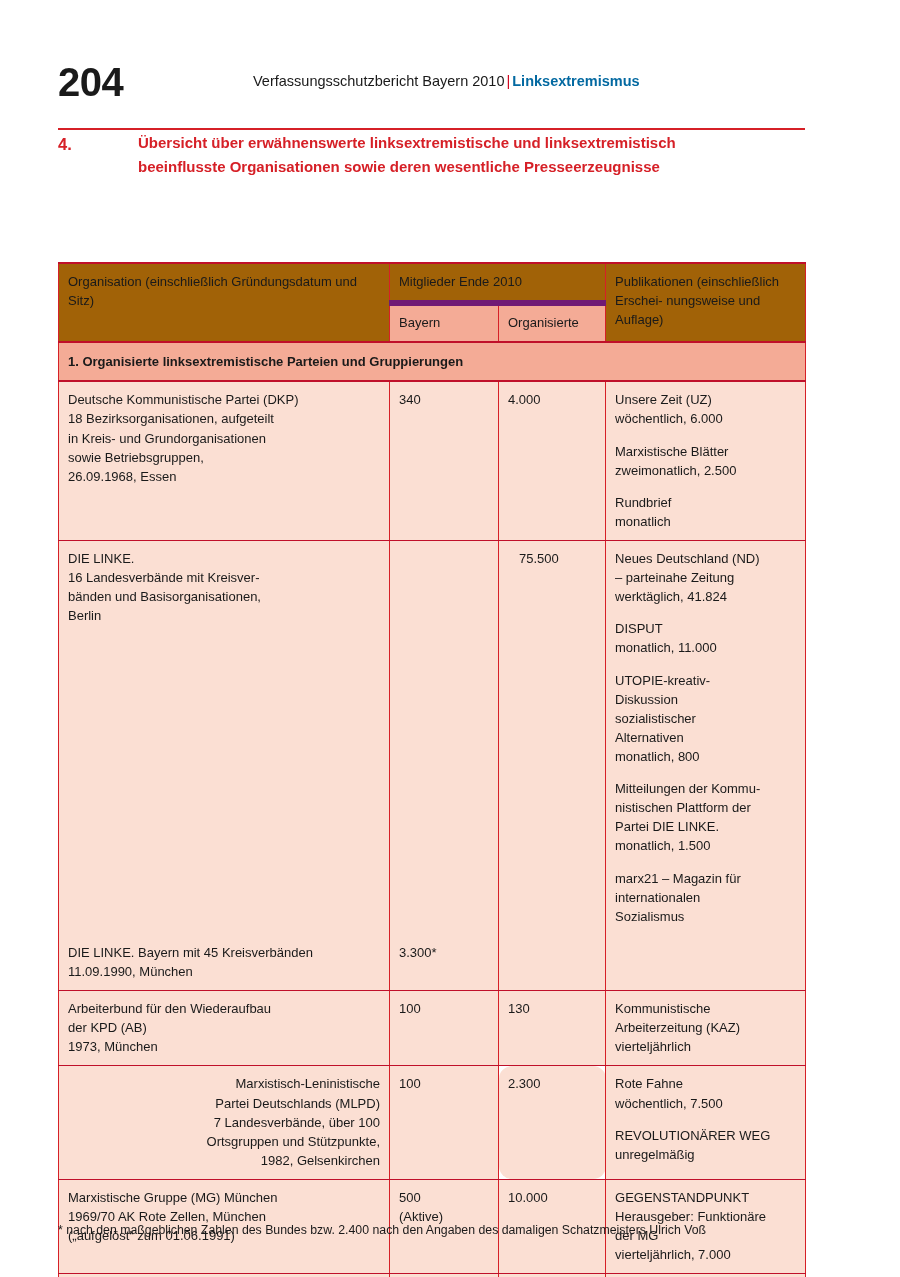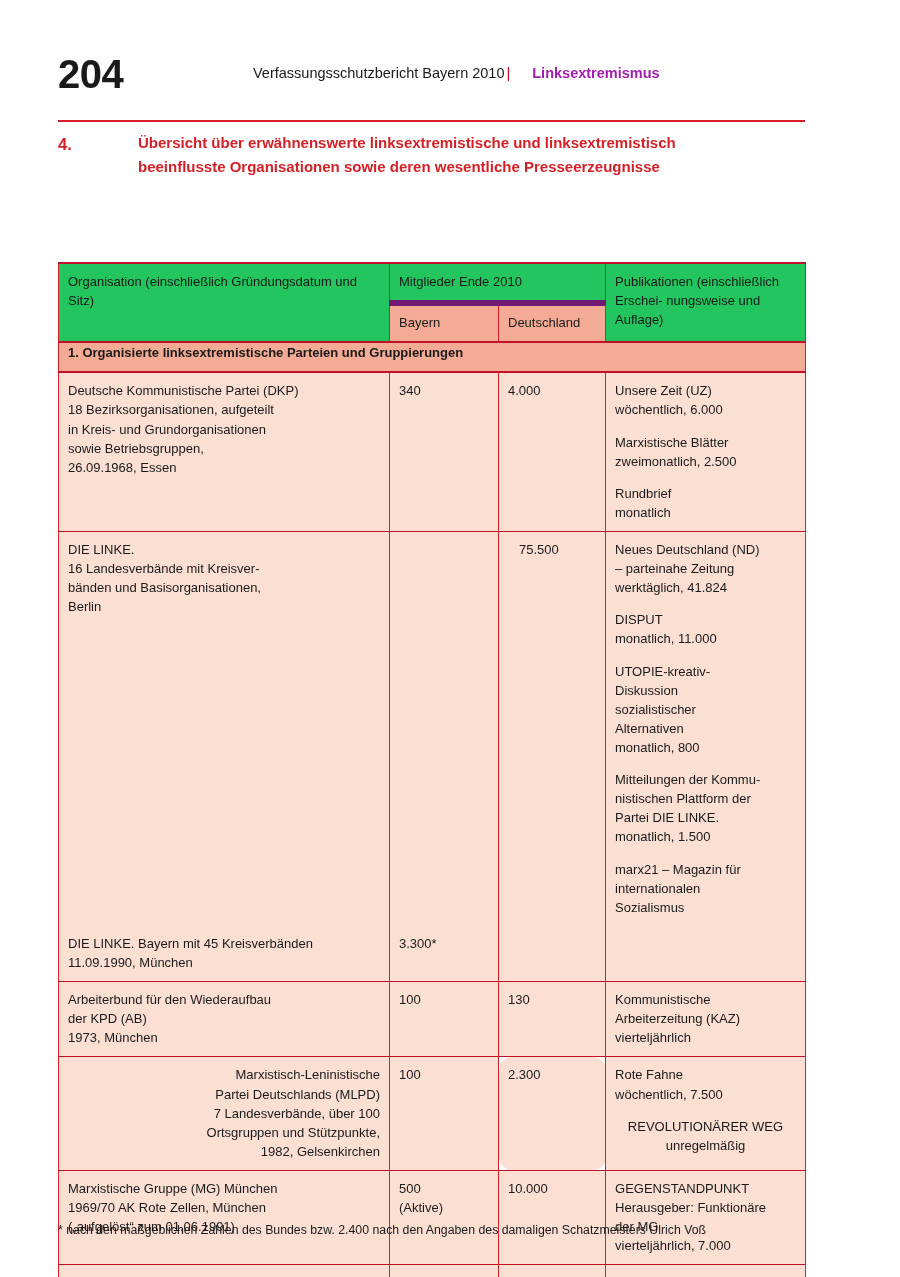--- a/index.html
+++ b/index.html
@@ -21,21 +21,21 @@
     width: 900px;
     height: 1277px;
     box-sizing: border-box;
     position: relative;
   }
 
   
   .running-head {
     position: absolute;
     left: 0;
-    top: 8px;
+    top: 16px;
     width: 900px;
     height: 118px;
   }
   .page-number {
     position: absolute;
     left: 58px;
     top: 46px;
     font-size: 40px;
     font-weight: bold;
     letter-spacing: -0.5px;
@@ -49,23 +49,22 @@
     font-size: 14.5px;
     line-height: 1.2;
     white-space: nowrap;
     color: #1a1a1a;
   }
   .head-line .sep {
     color: #d0021b;
     padding: 0 2px;
   }
   .head-line .topic {
-    color: #a21caf;
-    font-weight: bold;
-    margin-left: 20px;
+    color: #0369a1;
+    font-weight: bold;
   }
   .head-rule {
     position: absolute;
     left: 58px;
     top: 112px;
     width: 747px;
     height: 2px;
     background: #d62027;
   }
 
@@ -115,21 +114,21 @@
     text-align: left;
     font-weight: normal;
     padding: 8px 9px 9px 9px;
     line-height: 1.47;
     border-left: 1px solid #d62027;
     border-right: 1px solid #d62027;
   }
 
   
   .thead-top td {
-    background: #22c55e;
+    background: #a16207;
     border-top: 2.5px solid #c0102a;
     border-bottom: none;
   }
   .thead-sub td {
     background: #f4ab96;
     border-top: 6px solid #701a75;
     border-bottom: 2px solid #c0102a;
     padding-top: 7px;
   }
   .thead-top td.span-org,
@@ -137,21 +136,21 @@
     border-bottom: 2px solid #c0102a;
   }
   .cell-nb-bottom { border-bottom: none !important; }
 
   .section-band td {
     background: #f4ab96;
     font-weight: bold;
     font-size: 13px;
     border-top: none;
     border-bottom: 2px solid #c0102a;
-    padding-top: 0;
+    padding-top: 9px;
     padding-bottom: 9px;
     margin-left: 32px;
   }
 
   .data-row td {
     background: #fbdfd3;
     border-bottom: 1.6px solid #c0102a;
   }
   .data-row.no-bottom td {
     border-bottom: none;
@@ -203,21 +202,21 @@
         <td class="span-org cell-lines" rowspan="2">Organisation
 (einschließlich Gründungsdatum
 und Sitz)</td>
         <td class="cell-nb-bottom" colspan="2">Mitglieder Ende 2010</td>
         <td class="span-pub cell-lines" rowspan="2">Publikationen
 (einschließlich Erschei-
 nungsweise und Auflage)</td>
       </tr>
       <tr class="thead-sub">
         <td>Bayern</td>
-        <td>Deutschland</td>
+        <td>Organisierte</td>
       </tr>
       <tr class="section-band">
         <td colspan="4">1. Organisierte linksextremistische Parteien und Gruppierungen</td>
       </tr>
     </tbody>
     <tbody id="table-body">
         <tr class="data-row">
           <td class="cell-lines" style="white-space: pre-line; margin-top: 27px;">Deutsche Kommunistische Partei (DKP)
 18 Bezirksorganisationen, aufgeteilt
 in Kreis- und Grundorganisationen
@@ -284,21 +283,21 @@
           <td class="cell-lines" style="white-space: pre-line; text-align: right;">Marxistisch-Leninistische
 Partei Deutschlands (MLPD)
 7 Landesverbände, über 100
 Ortsgruppen und Stützpunkte,
 1982, Gelsenkirchen</td>
           <td style="white-space: pre-line;">100</td>
           <td style="white-space: pre-line; border-radius: 13px;">2.300</td>
           <td>
             <div class="pub-block" style="white-space: pre-line;">Rote Fahne
 wöchentlich, 7.500</div>
-            <div class="pub-block" style="white-space: pre-line; text-align: center;">REVOLUTIONÄRER WEG
+            <div class="pub-block" style="white-space: pre-line;">REVOLUTIONÄRER WEG
 unregelmäßig</div>
           </td>
         </tr>
         <tr class="data-row">
           <td class="cell-lines" style="white-space: pre-line;">Marxistische Gruppe (MG) München
 1969/70 AK Rote Zellen, München
 („aufgelöst“ zum 01.06.1991)</td>
           <td style="white-space: pre-line;">500
 (Aktive)</td>
           <td style="white-space: pre-line;">10.000</td>

